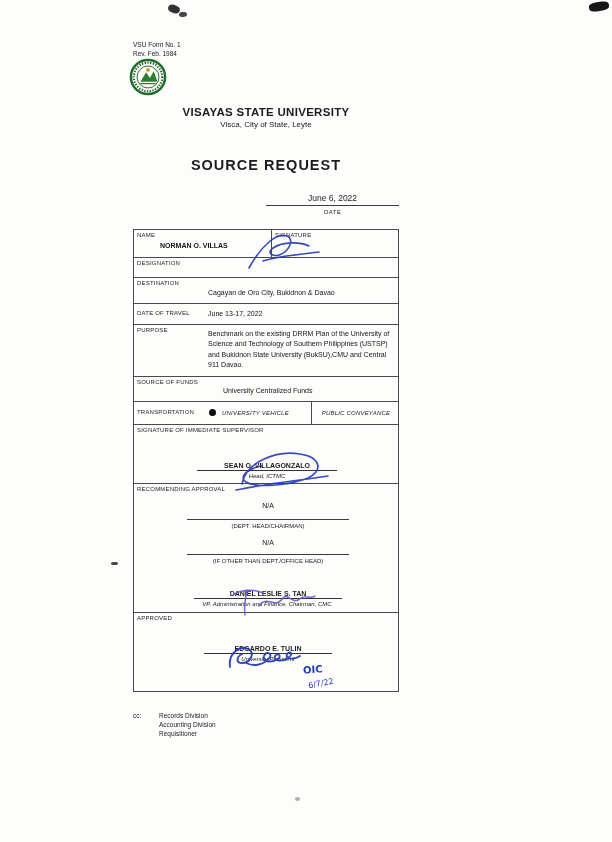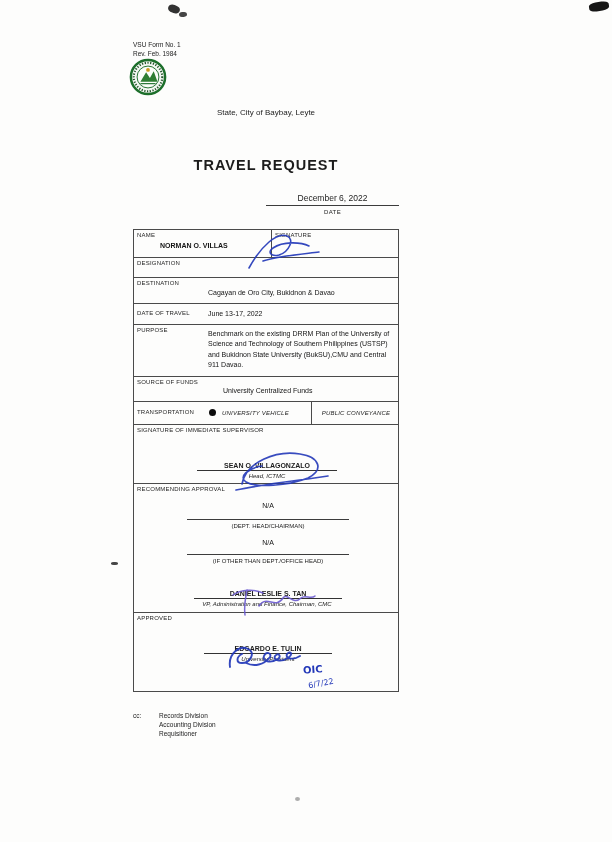--- a/index.html
+++ b/index.html
@@ -46,26 +46,27 @@
   <svg class="abs" style="left:129px;top:58px;" width="38" height="38" viewBox="0 0 40 40">
     <circle cx="20" cy="20" r="18" fill="#f4f7f3" stroke="#1d6f2b" stroke-width="2.6"></circle>
     <circle cx="20" cy="20" r="15" fill="none" stroke="#24562b" stroke-width="2.2" stroke-dasharray="1.3 1.6"></circle>
     <circle cx="20" cy="20" r="11.5" fill="#fbfdf9" stroke="#1d6f2b" stroke-width="1"></circle>
     <path d="M12,25 L18,15 L22,21 L26,14 L30,25 Z" fill="#2e7d32"></path>
     <circle cx="20" cy="12.5" r="2" fill="#cc9a1e"></circle>
     <path d="M12,27 H28" stroke="#1d6f2b" stroke-width="1.2"></path>
   </svg>
 
   <div class="abs ctr" style="left:133px;top:106px;width:266px;">
-    <div style="font-size:8px;margin-top:2px;">State, City of Baybay, Leyte</div>
+    <div class="bold" style="font-size:11.5px;letter-spacing:.3px;">VISAYAS STATE UNIVERSITY</div>
+    <div style="font-size:8px;margin-top:2px;">Visca, City of State, Leyte</div>
   </div>
-  <div class="abs ctr bold" style="left:133px;top:157px;width:266px;font-size:14.5px;letter-spacing:1px;">TRAVEL REQUEST</div>
+  <div class="abs ctr bold" style="left:133px;top:157px;width:266px;font-size:14.5px;letter-spacing:1px;">SOURCE REQUEST</div>
 
   <div class="abs" style="left:266px;top:193px;width:133px;">
-    <div class="ctr" style="font-size:8.5px;border-bottom:1px solid #3c3c3c;padding-bottom:2px;">December 6, 2022</div>
+    <div class="ctr" style="font-size:8.5px;border-bottom:1px solid #3c3c3c;padding-bottom:2px;">June 6, 2022</div>
     <div class="ctr" style="font-size:6px;margin-top:3px;letter-spacing:.4px;">DATE</div>
   </div>
 
   <div class="formtable">
 
     <div class="row" style="height:28px;">
       <div class="vline" style="left:137px;"></div>
       <span class="abs lbl" style="left:3px;top:2px;">NAME</span>
       <span class="abs val bold" style="left:26px;top:12px;">NORMAN O. VILLAS</span>
       <span class="abs lbl" style="left:141px;top:2px;">SIGNATURE</span>

